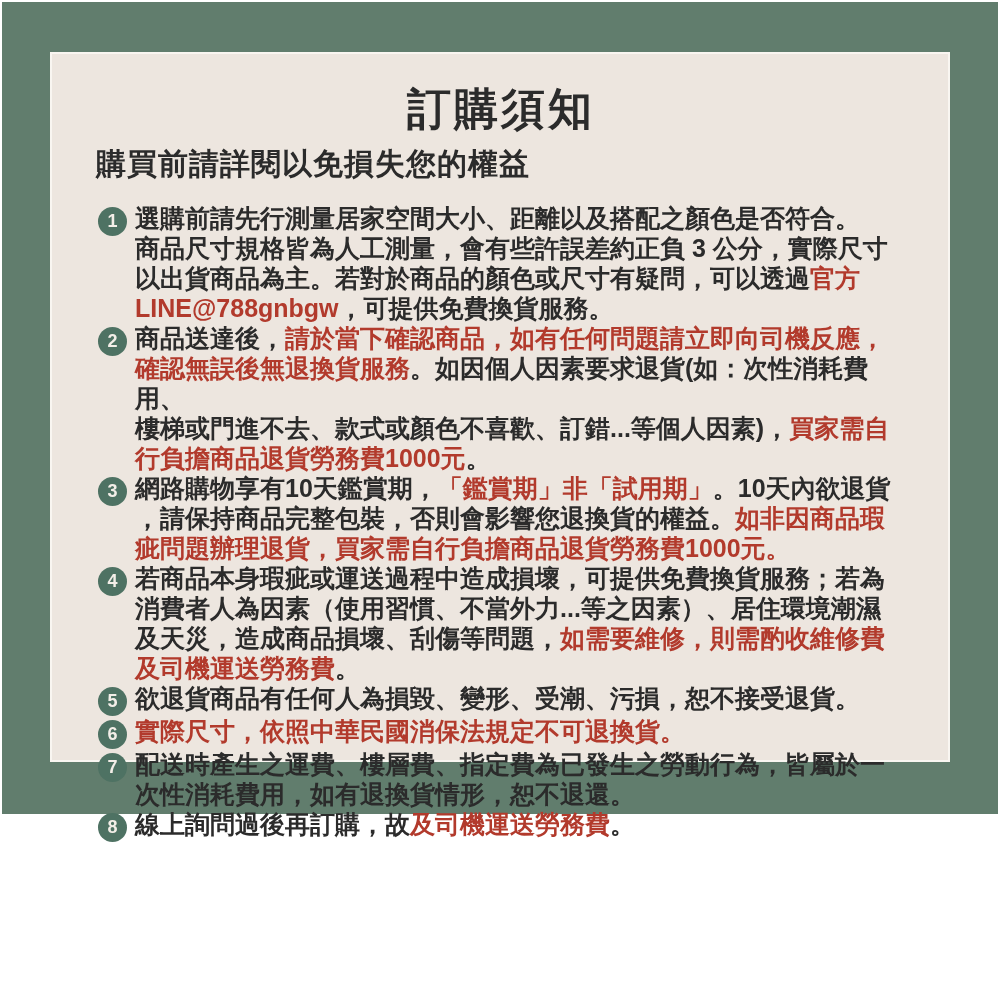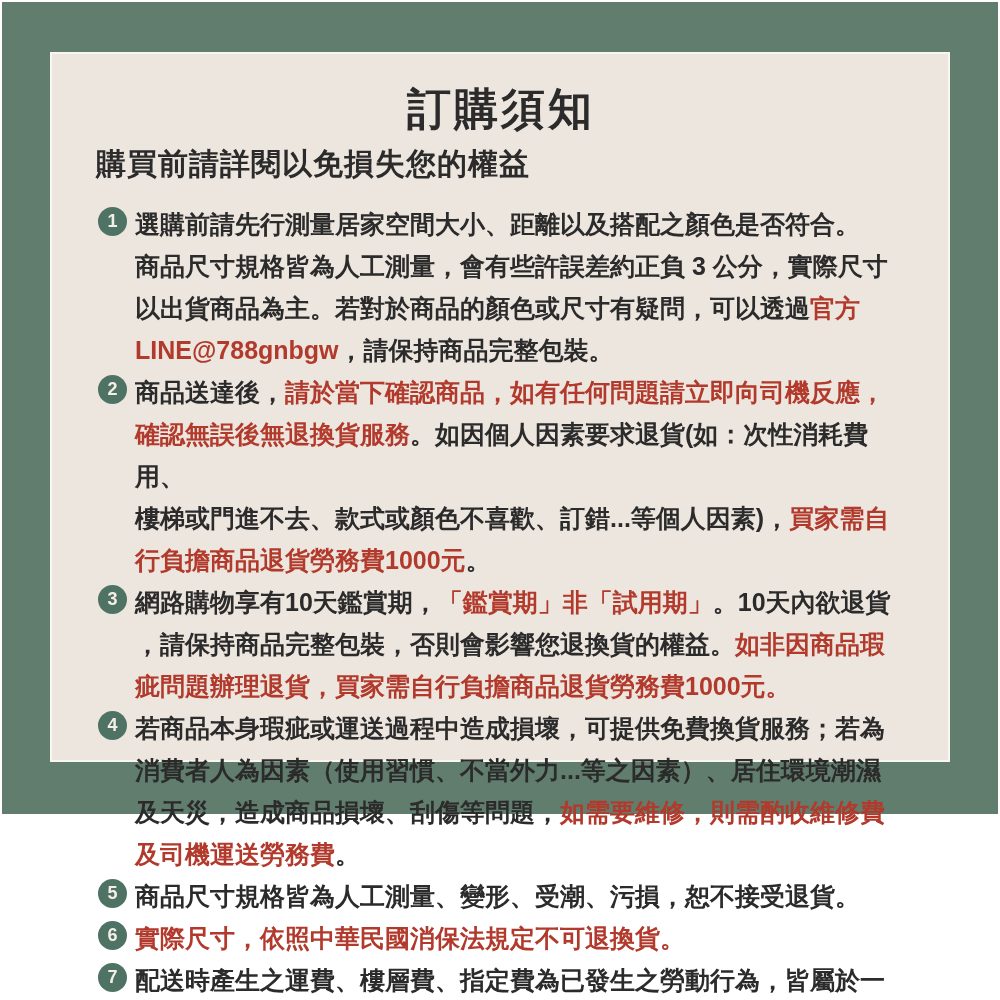--- a/index.html
+++ b/index.html
@@ -56,21 +56,21 @@
     color: #F3EEE8;
     font-size: 18px;
     font-weight: 700;
     display: flex;
     align-items: center;
     justify-content: center;
   }
   .item-text {
     flex: 1;
     font-size: 25px;
-    line-height: 42px;
+    line-height: 30px;
     font-weight: 700;
     color: var(--text-black, #2B2B2B);
     white-space: pre-wrap;
     word-break: break-word;
   }
   .item-text .red { color: var(--text-red, #B23A2C); }
   .item-text .blk { color: var(--text-black, #2B2B2B); }
 </style>
 </head>
 <body>
@@ -78,21 +78,21 @@
 <div class="page">
   <div class="card">
     <h1 class="title">訂購須知</h1>
     <h2 class="subtitle">購買前請詳閱以免損失您的權益</h2>
     <div class="notice-list">
         <div class="item">
           <div class="badge">1</div>
           <div class="item-text"><span class="blk">選購前請先行測量居家空間大小、距離以及搭配之顏色是否符合。
 商品尺寸規格皆為人工測量，會有些許誤差約正負 3 公分，實際尺寸
 以出貨商品為主。若對於商品的顏色或尺寸有疑問，可以透過</span><span class="red">官方
-LINE@788gnbgw</span><span class="blk">，請保持商品完整包裝。</span></div>
+LINE@788gnbgw</span><span class="blk">，可提供免費換貨服務。</span></div>
         </div>
         <div class="item">
           <div class="badge">2</div>
           <div class="item-text"><span class="blk">商品送達後，</span><span class="red">請於當下確認商品，如有任何問題請立即向司機反應，
 確認無誤後無退換貨服務</span><span class="blk">。如因個人因素要求退貨(如：次性消耗費用、
 樓梯或門進不去、款式或顏色不喜歡、訂錯...等個人因素)，</span><span class="red">買家需自
 行負擔商品退貨勞務費1000元</span><span class="blk">。</span></div>
         </div>
         <div class="item">
           <div class="badge">3</div>
@@ -102,21 +102,21 @@
         </div>
         <div class="item">
           <div class="badge">4</div>
           <div class="item-text"><span class="blk">若商品本身瑕疵或運送過程中造成損壞，可提供免費換貨服務；若為
 消費者人為因素（使用習慣、不當外力...等之因素）、居住環境潮濕
 及天災，造成商品損壞、刮傷等問題，</span><span class="red">如需要維修，則需酌收維修費
 及司機運送勞務費</span><span class="blk">。</span></div>
         </div>
         <div class="item">
           <div class="badge">5</div>
-          <div class="item-text"><span class="blk">商品尺寸規格皆為人工測量、變形、受潮、污損，恕不接受退貨。</span></div>
+          <div class="item-text"><span class="blk">欲退貨商品有任何人為損毀、變形、受潮、污損，恕不接受退貨。</span></div>
         </div>
         <div class="item">
           <div class="badge">6</div>
           <div class="item-text"><span class="red">實際尺寸，依照中華民國消保法規定不可退換貨。</span></div>
         </div>
         <div class="item">
           <div class="badge">7</div>
           <div class="item-text"><span class="blk">配送時產生之運費、樓層費、指定費為已發生之勞動行為，皆屬於一
 次性消耗費用，如有退換貨情形，恕不退還。</span></div>
         </div>

